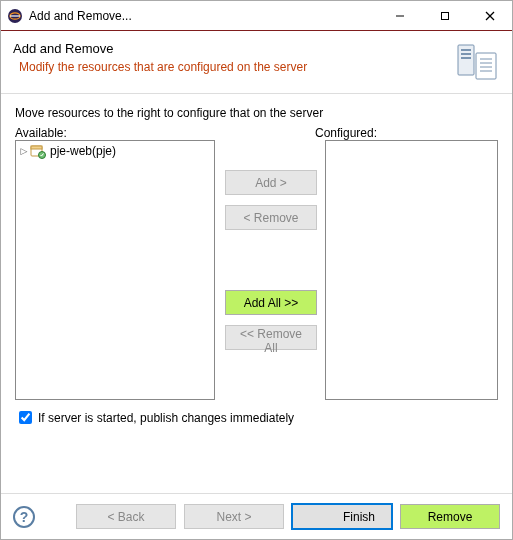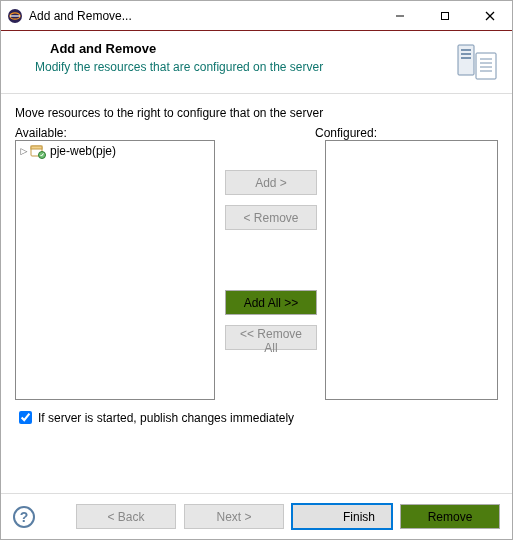--- a/index.html
+++ b/index.html
@@ -27,22 +27,22 @@
     display: flex; align-items: center; justify-content: center;
     color: #333; font-size: 10px;
   }
   .header {
     display: flex; align-items: flex-start;
     padding: 10px 12px 8px 12px;
     border-bottom: 1px solid #ddd;
     background: #fff;
   }
   .header-text { flex: 1; }
-  .header-title { font-size: 13px; font-weight: bold; margin-bottom: 4px; margin-left: 37px; }
-  .header-sub { font-size: 12px; color: #0f766e; margin-left: 22px; }
+  .header-title { font-size: 13px; font-weight: normal; margin-bottom: 4px; }
+  .header-sub { font-size: 12px; color: #c2410c; margin-left: 6px; }
   .header-icon { width: 44px; height: 44px; }
   .content {
     flex: 1; padding: 12px 14px 8px 14px;
     display: flex; flex-direction: column;
     font-size: 12px; color: #000;
   }
   .instruction { margin-bottom: 6px; }
   .labels-row { display: flex; }
   .labels-row .left-label { width: 200px; }
   .labels-row .spacer { width: 100px; }
@@ -64,21 +64,21 @@
     user-select: none;
   }
   .tree-item .item-icon { width: 16px; height: 16px; margin-right: 4px; }
   .mid-buttons {
     width: 110px; display: flex; flex-direction: column;
     align-items: flex-end; padding: 30px 8px 0 8px; gap: 10px;
   }
   .btn {
     width: 92px; height: 25px;
     font-size: 12px;
-    background: #4d7c0f;
+    background: #bef264;
     border: 1px solid #adadad;
     color: #000;
     cursor: pointer;
   }
   .btn:disabled, .btn[aria-disabled="true"] {
     color: #888; background: #e6e6e6; border-color: #c8c8c8; cursor: default;
   }
   .btn.primary {
     border: 1px solid #0078d7;
     outline: 1px solid #0078d7;

